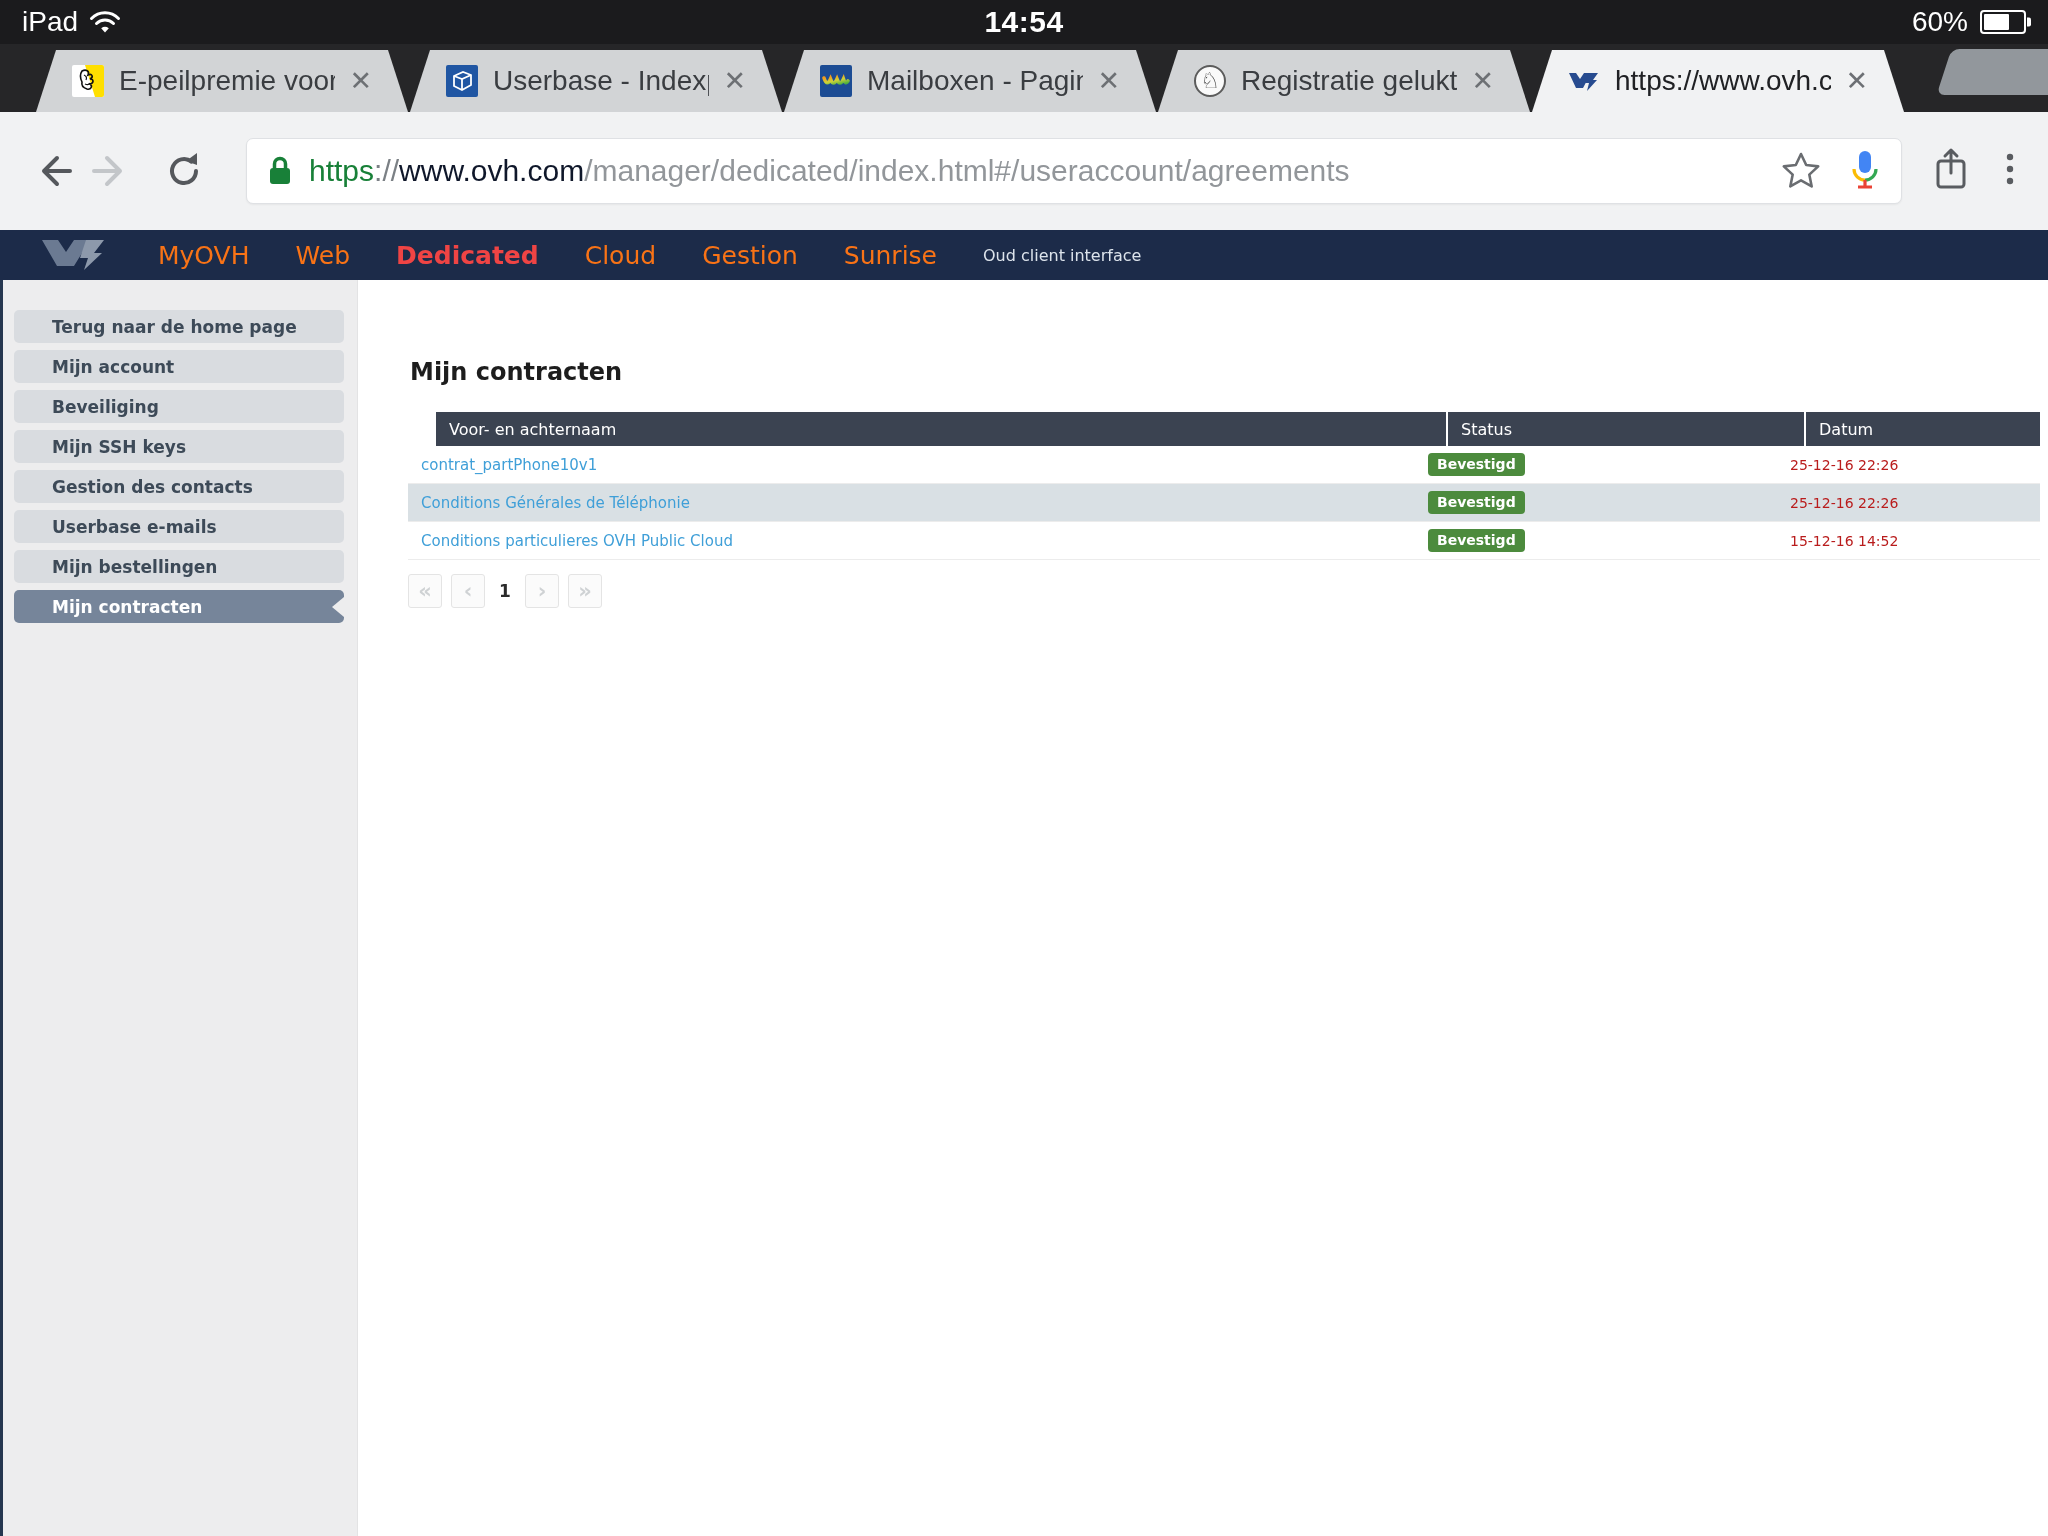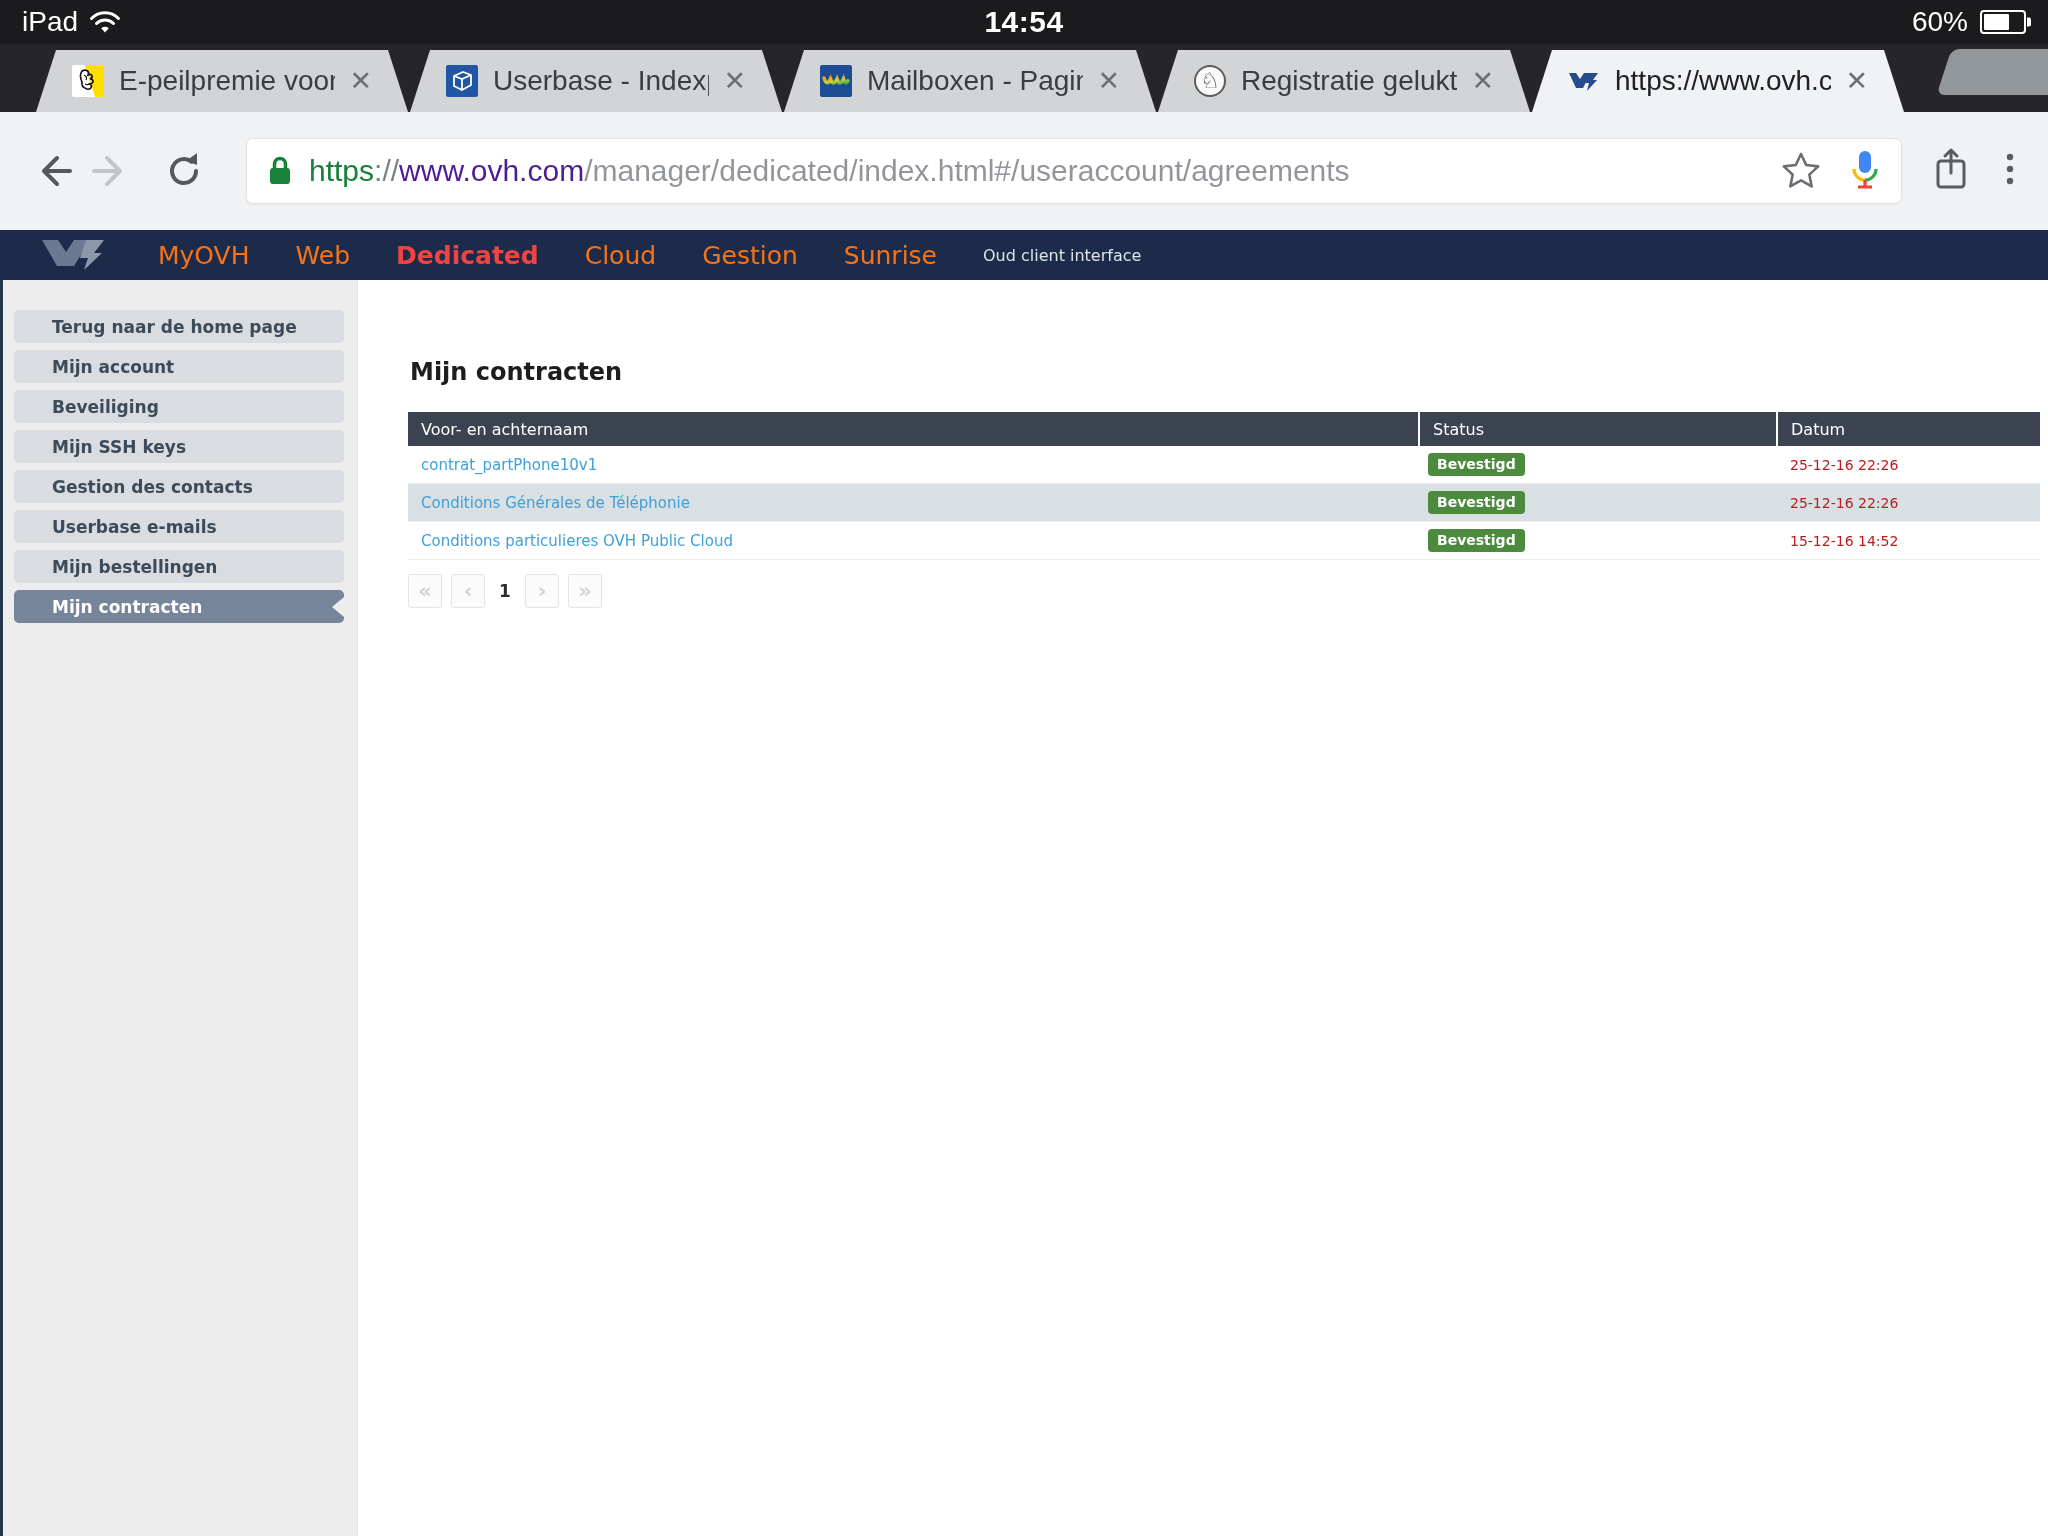--- a/index.html
+++ b/index.html
@@ -36,21 +36,21 @@
 
   
   .toolbar{height:118px;background:#f1f2f3;display:flex;align-items:center;padding:0 26px;}
   .nav-btn{width:56px;height:56px;display:flex;align-items:center;justify-content:center;flex:none;}
   .url-box{flex:1;height:64px;background:#fff;border:1px solid #dfe1e4;border-radius:7px;
            margin:0 30px 0 34px;display:flex;align-items:center;padding:0 20px;
            box-shadow:0 1px 2px rgba(0,0,0,.05);}
   .url-text{font-size:30px;margin-left:16px;white-space:nowrap;overflow:hidden;flex:1;}
   .u-scheme{color:#188038;}
   .u-sep{color:#7b8085;}
-  .u-host{color:#4c1d95;}
+  .u-host{color:#0f172a;}
   .u-path{color:#92969a;}
   .omni-ic{margin-left:26px;flex:none;display:flex;align-items:center;}
   .tb-right{display:flex;align-items:center;gap:34px;flex:none;margin-right:6px;}
 
   
   .ovh-nav{height:50px;background:#1c2b49;display:flex;align-items:center;
            padding-left:40px;gap:46px;font-family:"DejaVu Sans","Liberation Sans",sans-serif;}
   .ovh-logo{flex:none;margin-right:2px;}
   .ovh-item{color:#f97316;font-size:25px;}
   .ovh-item.active{color:#ef4444;font-weight:bold;}
@@ -66,21 +66,21 @@
   .side-item.active{background:#76859a;color:#fff;}
   .side-item.active::after{content:"";position:absolute;right:0;top:50%;transform:translateY(-50%);
              border-top:10px solid transparent;border-bottom:10px solid transparent;
              border-right:12px solid #ededee;}
 
   .main{flex:1;background:#fff;padding:78px 0 0 50px;box-sizing:border-box;overflow:hidden;}
   .page-title{font-size:24px;font-weight:bold;color:#1d1d1d;margin:0 0 26px 2px;}
 
   .ctable{width:1632px;}
   .thead,.trow{display:grid;grid-template-columns:1010px 358px 1fr;}
-  .thead{background:#3b4351;height:34px;}
+  .thead{background:#3b4351;height:34px;margin-left:28px;}
   .th{color:#fff;font-size:16px;display:flex;align-items:center;padding-left:13px;border-left:2px solid #fff;}
   .th:first-child{border-left:none;}
   .trow{height:37px;align-items:center;border-bottom:1px solid #ececec;}
   .trow.striped{background:#d9e0e4;}
   .cell-name{padding-left:13px;font-size:15px;color:#3f9fd8;}
   .cell-status{padding-left:10px;}
   .badge{display:inline-block;background:#4c8b3d;color:#fff;font-weight:bold;font-size:14px;
          border-radius:4px;padding:3px 9px;line-height:17px;}
   .cell-date{padding-left:14px;font-size:14px;color:#b91c1c;}
 

